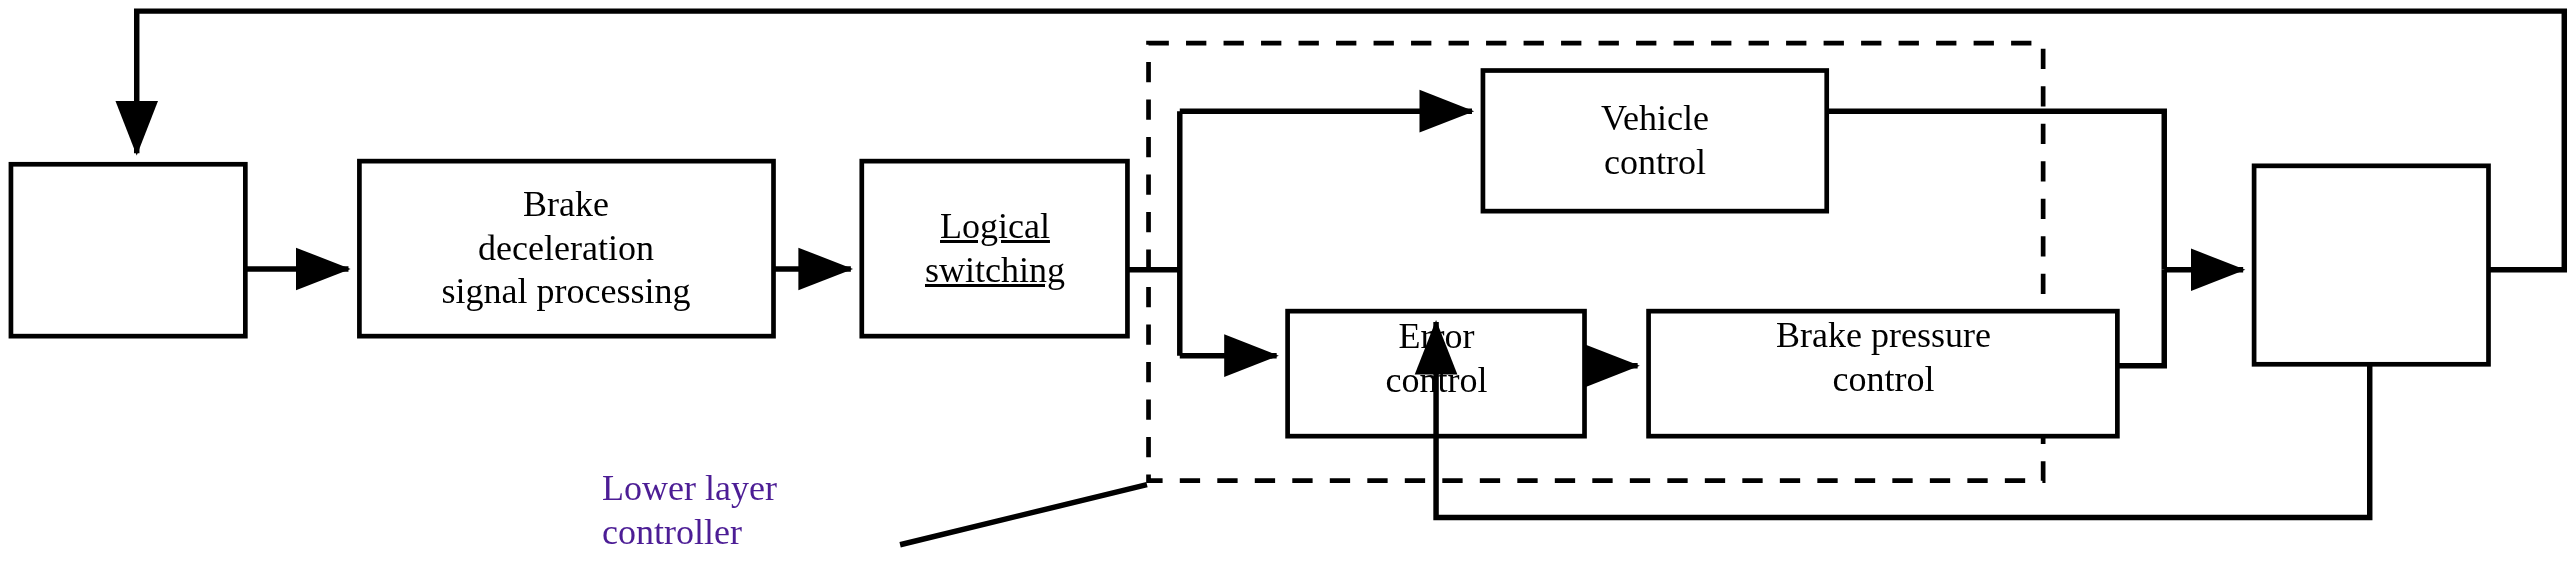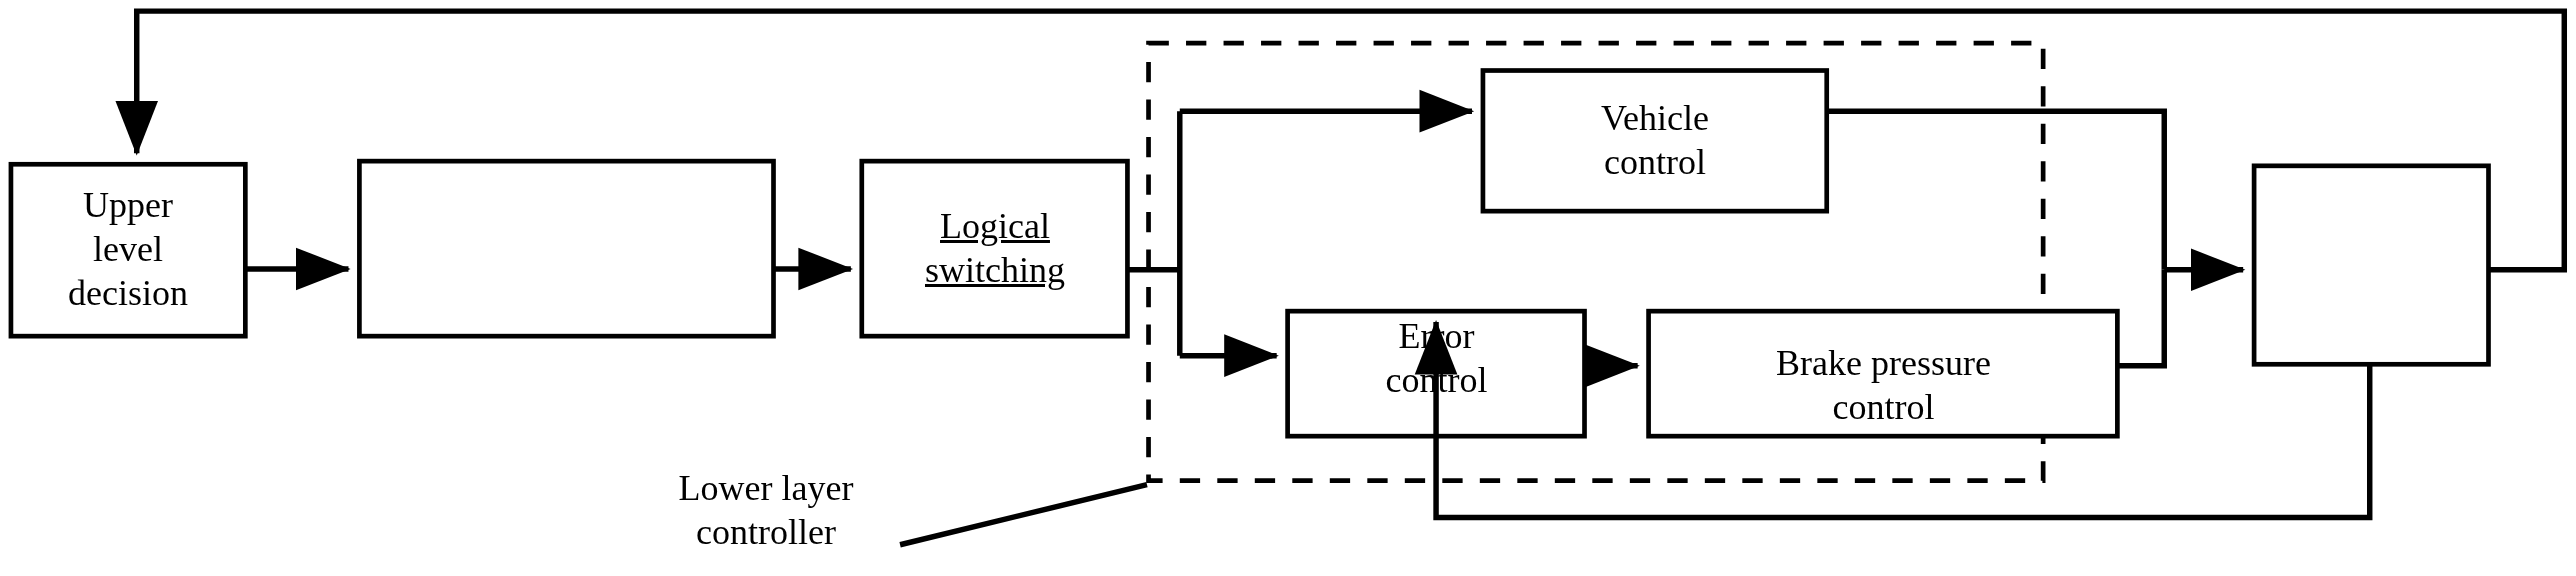--- a/index.html
+++ b/index.html
@@ -31,22 +31,22 @@
     text-align: center;
     color: #000000;
     font-family: "Liberation Serif", "DejaVu Serif", serif;
     font-size: 36px;
     line-height: 1.22;
     white-space: pre-line;
     pointer-events: none;
   }
   .annot-label {
     position: absolute;
-    text-align: center;
-    color: #000000;
+    text-align: left;
+    color: #4c1d95;
     font-family: "Liberation Serif", "DejaVu Serif", serif;
     font-size: 36px;
     line-height: 1.22;
     white-space: pre-line;
   }
 </style>
 </head>
 <body>
 
 <div id="diagram-root">
@@ -87,35 +87,35 @@
 
     <path d="M2770,345 L2871,345" fill="none" stroke="#000000" stroke-width="7" marker-end="url(#arrowhead)"></path>
 
     <path d="M3185,345 L3282,345 L3282,14 L175,14 L175,196" fill="none" stroke="#000000" stroke-width="7" marker-end="url(#arrowhead)"></path>
 
     <path d="M3033,466 L3033,662 L1838,662 L1838,412" fill="none" stroke="#000000" stroke-width="7" marker-end="url(#arrowhead)"></path>
 
     <path d="M1152,697 L1468,620" fill="none" stroke="#000000" stroke-width="7"></path>
   </svg>
 
-  <div class="blk-label" style="left:11px; top:164px; width:234px; height:172px;">Upper
-level
-decision</div>
 
+  <div class="blk-label" style="left:359px; top:161px; width:414px; height:175px;">Brake
+deceleration
+signal processing</div>
 
   <div class="blk-label" style="left:862px; top:161px; width:266px; height:175px;text-decoration:underline;">Logical
 switching</div>
 
   <div class="blk-label" style="left:1483px; top:70px; width:344px; height:141px;">Vehicle
 control</div>
 
   <div class="blk-label" style="left:1288px; top:296px; width:297px; height:125px;">Error
 control</div>
 
-  <div class="blk-label" style="left:1649px; top:323px; width:469px; height:125px;">Brake pressure
+  <div class="blk-label" style="left:1649px; top:295px; width:469px; height:125px;">Brake pressure
 control</div>
 
 
   <div class="annot-label" style="left:602px; top:467px; width:328px;">Lower layer
 controller</div>
 
 </div>
 
 
 </body></html>

